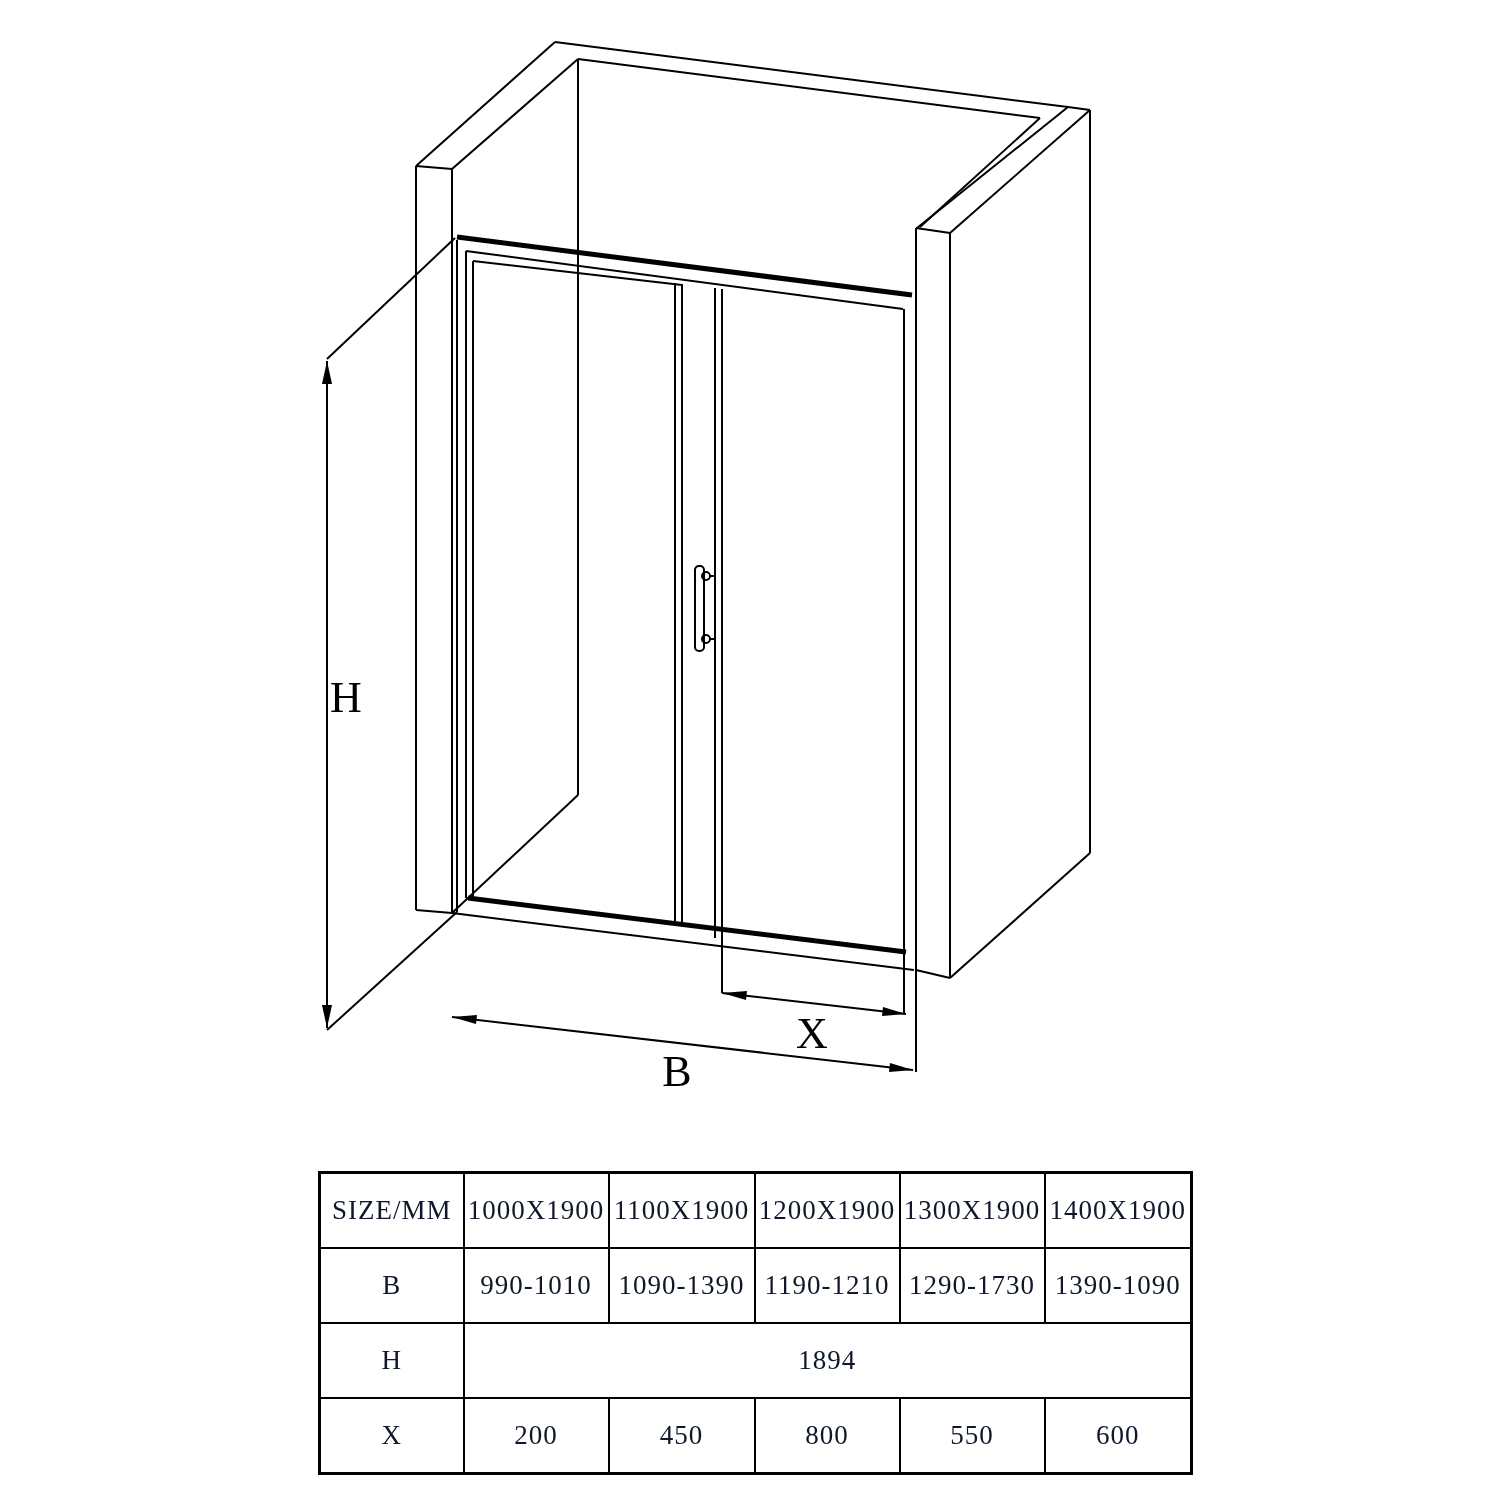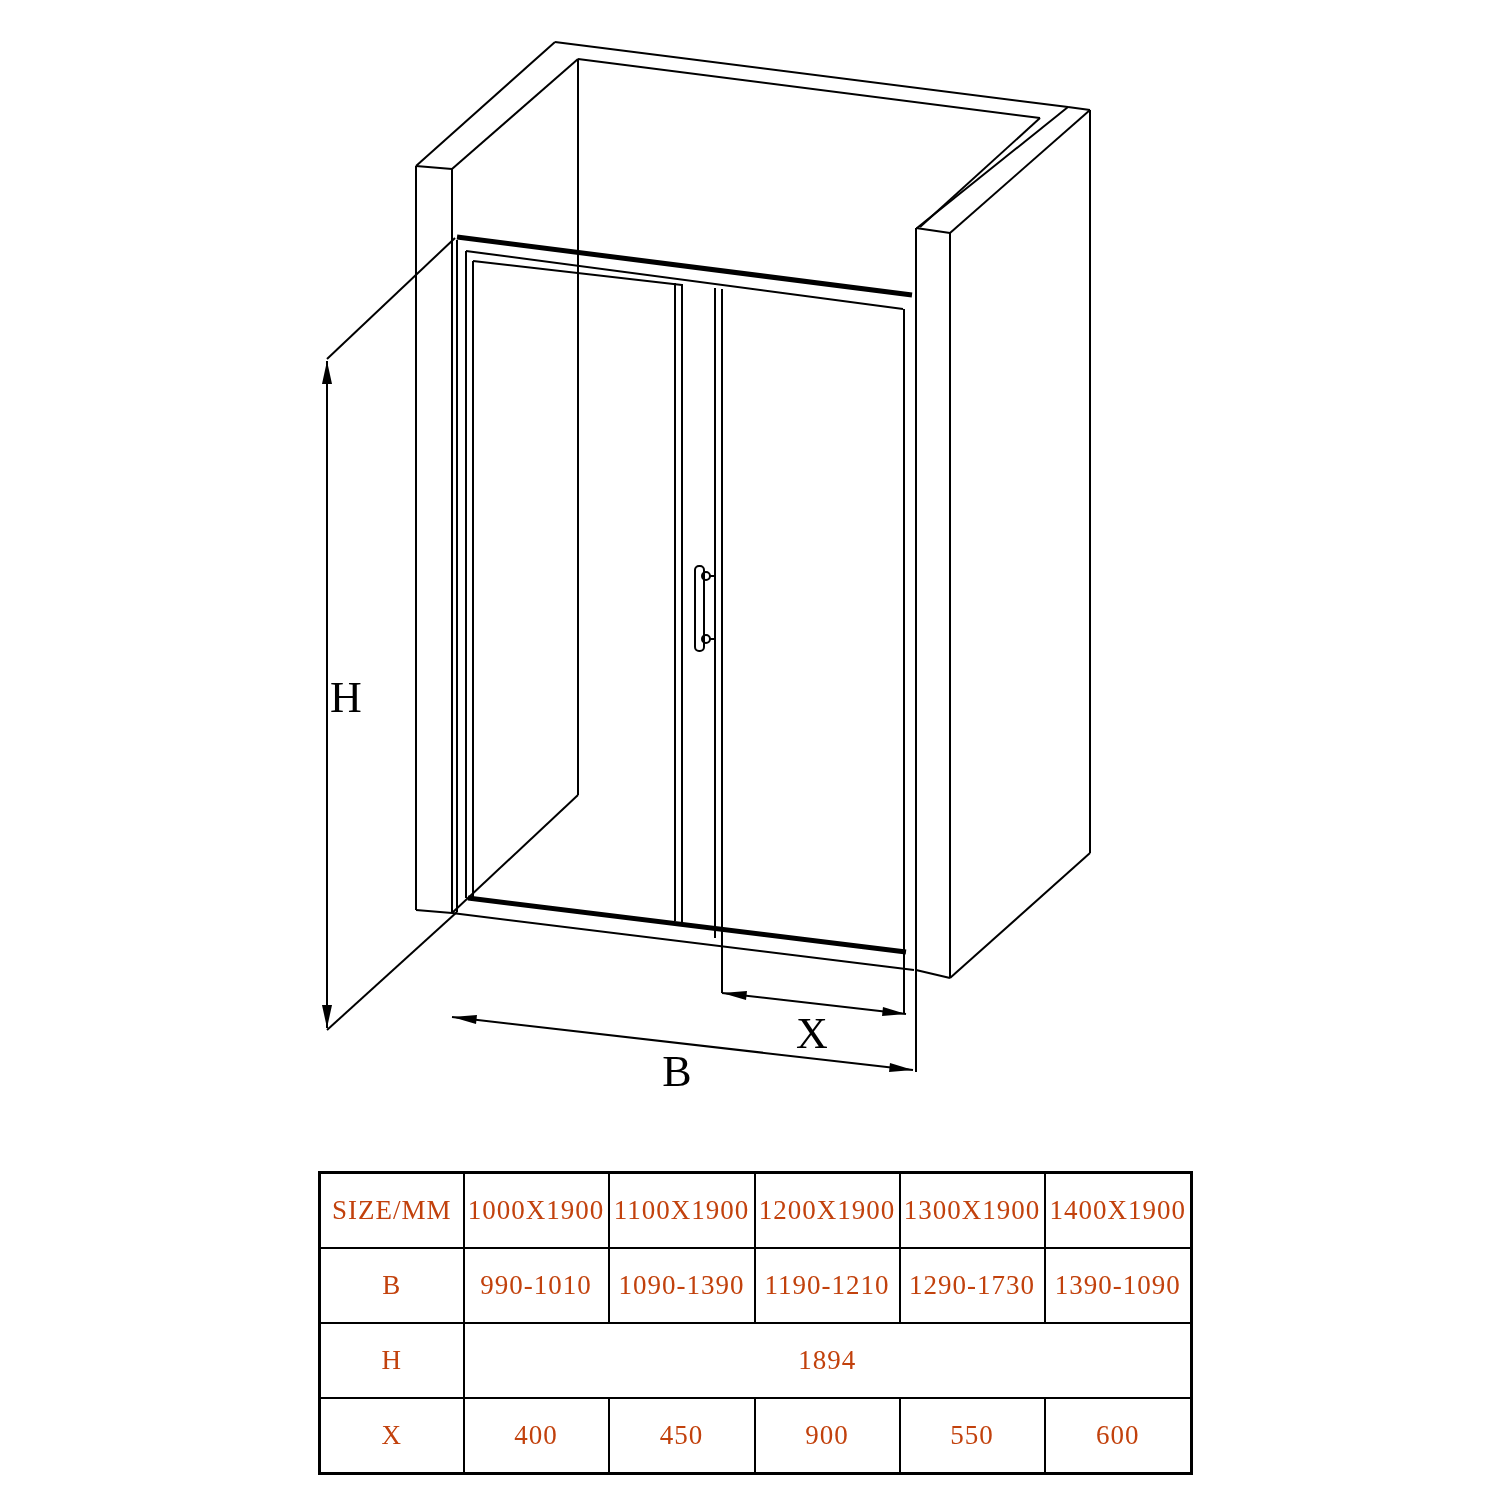--- a/index.html
+++ b/index.html
@@ -50,21 +50,21 @@
     table-layout: fixed;
     border: 3px solid #000000;
   }
   table.size-table td {
     border: 2px solid #000000;
     text-align: center;
     vertical-align: middle;
     font-family: "Liberation Serif", serif;
     font-size: 27px;
     letter-spacing: 1px;
-    color: #c2410c;
+    color: #0f172a;
     padding: 0;
   }
 </style>
 </head>
 <body>
 
 <div class="stage">
 
   <svg class="drawing-svg" viewBox="0 0 1500 1500">
 
@@ -185,23 +185,23 @@
           <td>1190-1210</td>
           <td>1290-1730</td>
           <td>1390-1090</td>
         </tr>
         <tr>
           <td>H</td>
           <td colspan="5">1894</td>
         </tr>
         <tr>
           <td>X</td>
-          <td>400</td>
+          <td>200</td>
           <td>450</td>
-          <td>900</td>
+          <td>800</td>
           <td>550</td>
           <td>600</td>
         </tr>
       </tbody>
     </table>
   </div>
 
 </div>
 
 </body></html>

